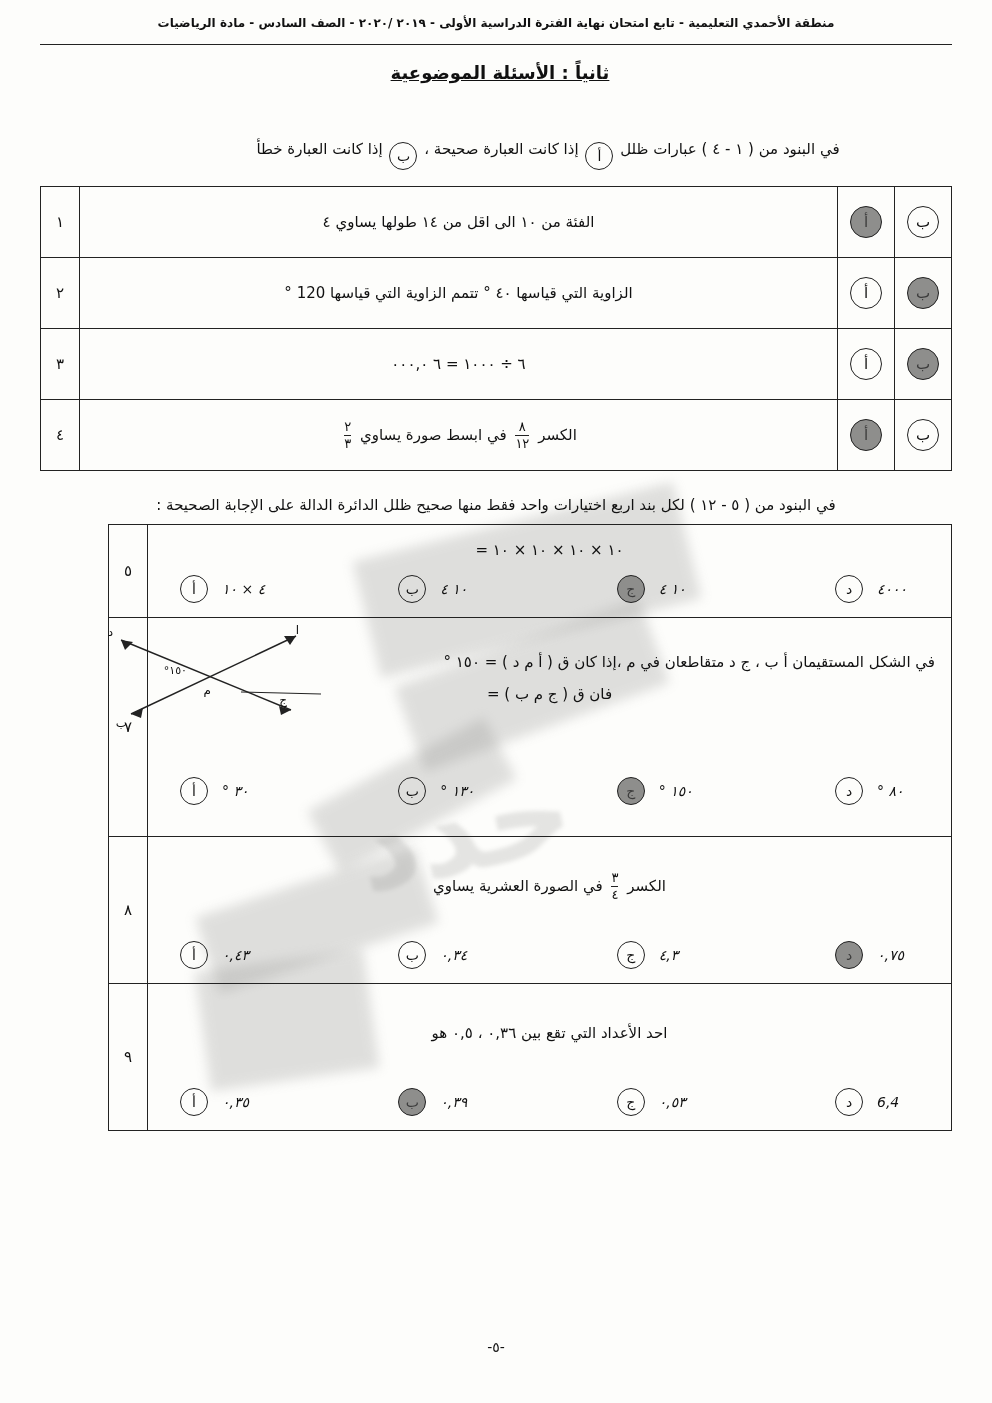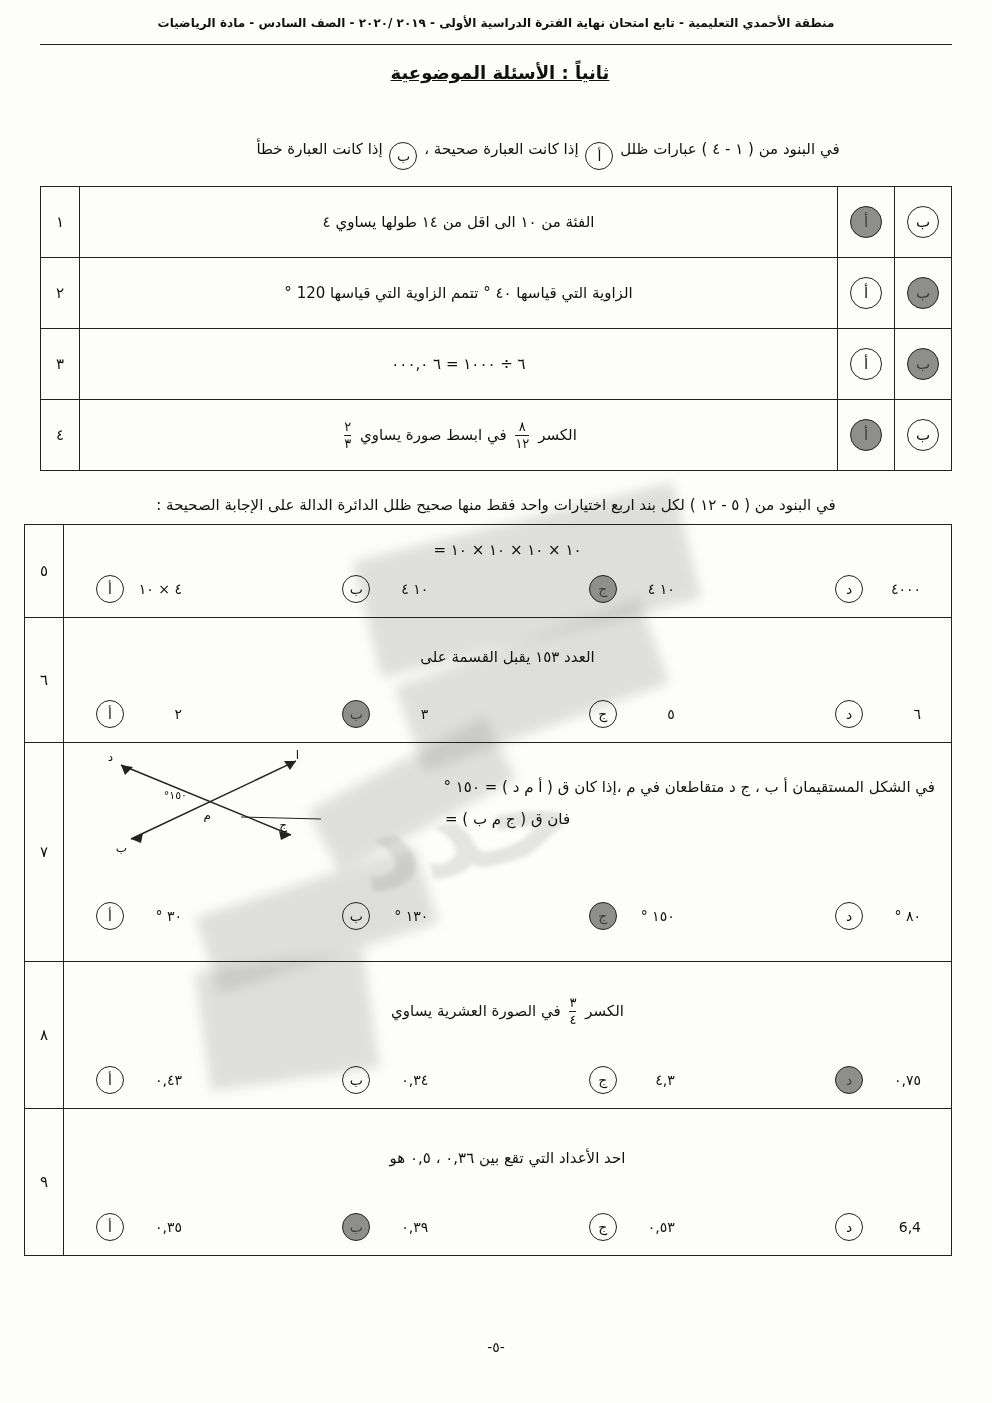--- a/index.html
+++ b/index.html
@@ -139,21 +139,21 @@
     margin: 0 4px;
   }
   .frac .num { display: block; }
   .frac .bar { display: block; border-top: 1.2px solid #222; margin: 1px 0; }
   .frac .den { display: block; }
 
   
   table.mcq {
     top: 524px;
     right: 40px;
-    width: 928px;
+    width: 844px;
     border: 1.3px solid #222;
   }
   table.mcq td {
     border: 1.3px solid #222;
     vertical-align: middle;
   }
   .mcq-num { width: 36px; text-align: center; font-size: 15px; }
   .mcq-body { padding: 8px 12px 10px 12px; position: relative; }
   .mcq-q {
     text-align: center;
@@ -169,21 +169,21 @@
     align-items: center;
     padding: 10px 18px 4px 18px;
   }
   .choice {
     display: flex;
     align-items: center;
     gap: 12px;
     font-size: 14px;
     white-space: nowrap;
   }
-  .choice .txt { min-width: 44px; text-align: right; }
+  .choice .txt { min-width: 44px; text-align: left; font-style: italic; }
 
   
   .fig7 {
     position: absolute;
     top: 4px;
     right: 560px;
     width: 300px;
     height: 110px;
   }
   .fig7 svg { display: block; }
@@ -302,44 +302,20 @@
           </div>
           <div class="choice">
             <span class="txt">٤ × ١٠</span>
             <span class="ring">أ</span>
           </div>
         </div>
       </td>
       <td class="mcq-num">٥</td>
     </tr>
 
-    <tr>
-      <td class="mcq-body">
-        <div class="mcq-q" style="min-height:44px; padding-top:18px;">العدد  ١٥٣  يقبل القسمة على</div>
-        <div class="mcq-choices">
-          <div class="choice">
-            <span class="txt">٦</span>
-            <span class="ring">د</span>
-          </div>
-          <div class="choice">
-            <span class="txt">٥</span>
-            <span class="ring">ج</span>
-          </div>
-          <div class="choice">
-            <span class="txt">٣</span>
-            <span class="ring filled">ب</span>
-          </div>
-          <div class="choice">
-            <span class="txt">٢</span>
-            <span class="ring">أ</span>
-          </div>
-        </div>
-      </td>
-      <td class="mcq-num">٦</td>
-    </tr>
 
     <tr>
       <td class="mcq-body" style="position:relative; height:200px;">
         <div class="fig7">
           <svg width="300" height="110" viewBox="0 0 300 110">
             <line x1="30" y1="18" x2="200" y2="88" stroke="#222" stroke-width="1.4"></line>
             <line x1="40" y1="92" x2="205" y2="14" stroke="#222" stroke-width="1.4"></line>
             <polygon points="30,18 42,20 34,28" fill="#222"></polygon>
             <polygon points="205,14 193,14 199,23" fill="#222"></polygon>
             <polygon points="40,92 52,86 50,96" fill="#222"></polygon>

